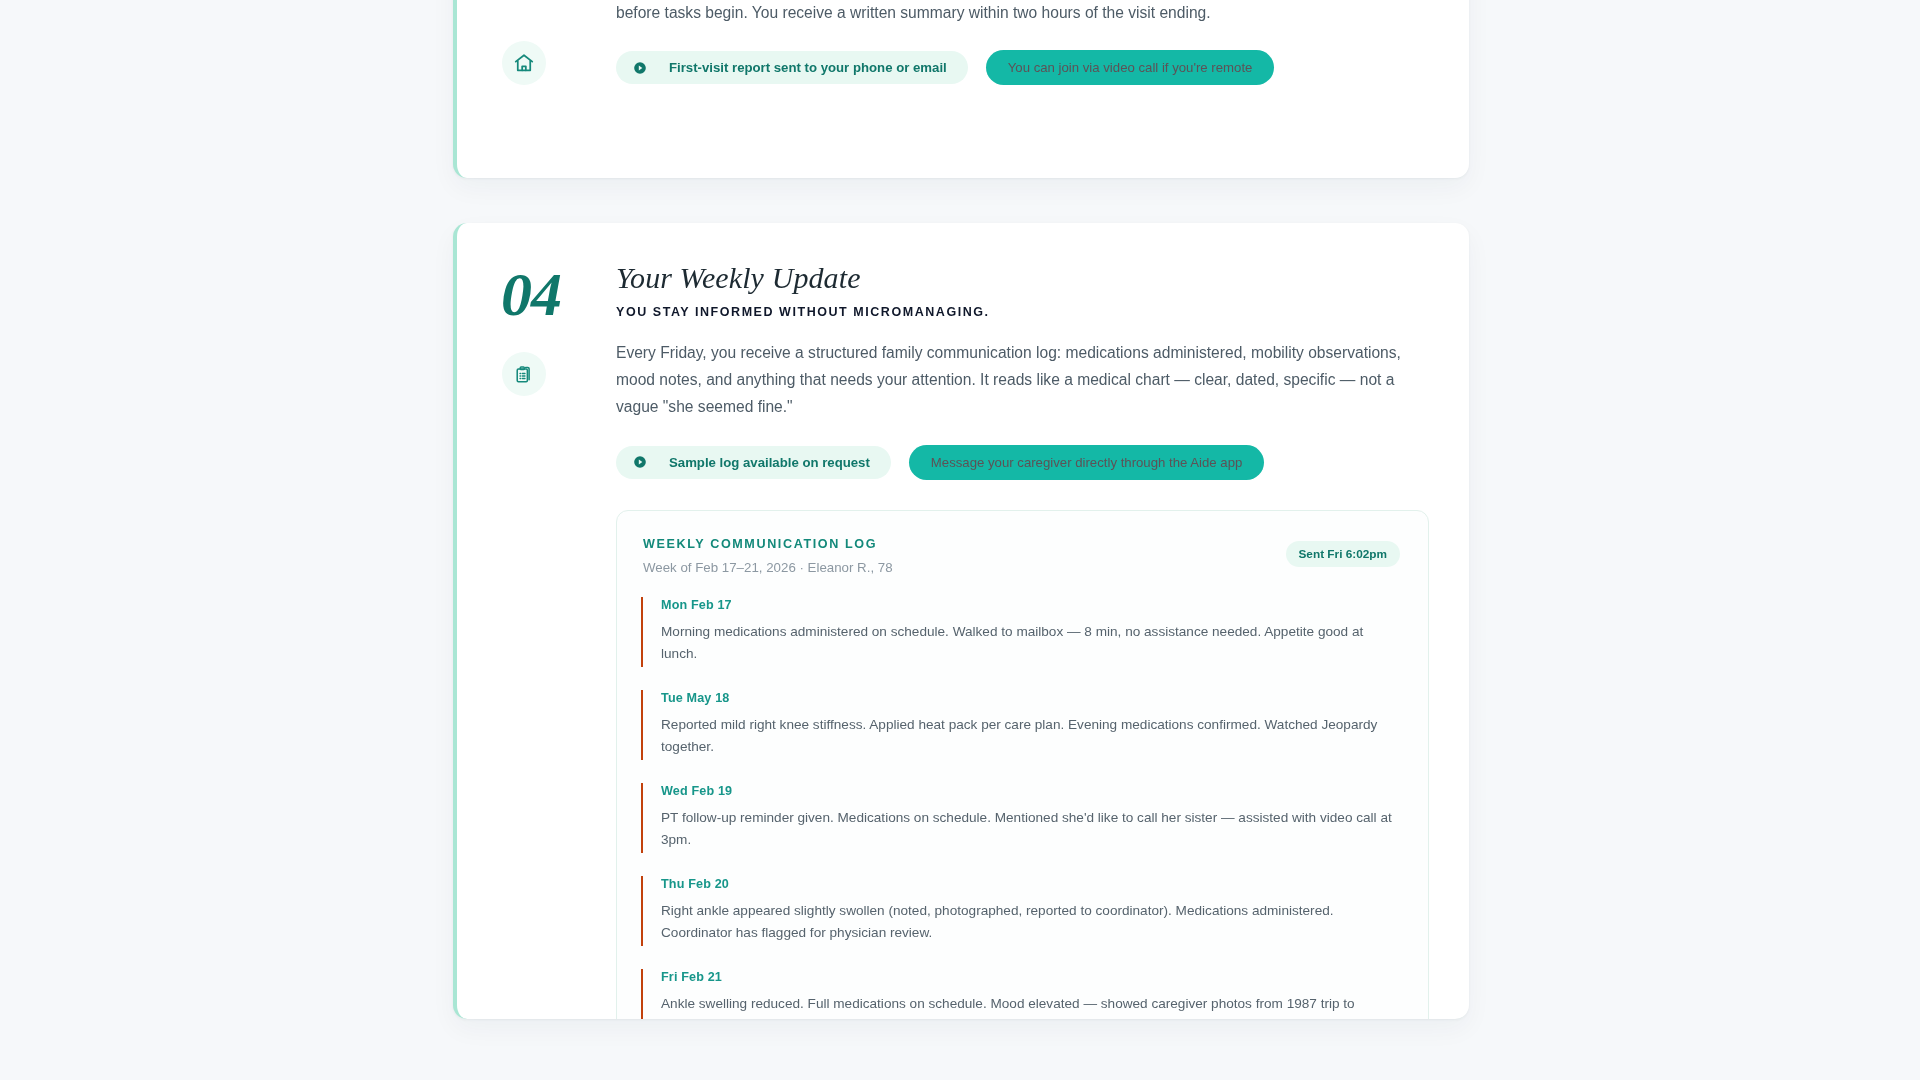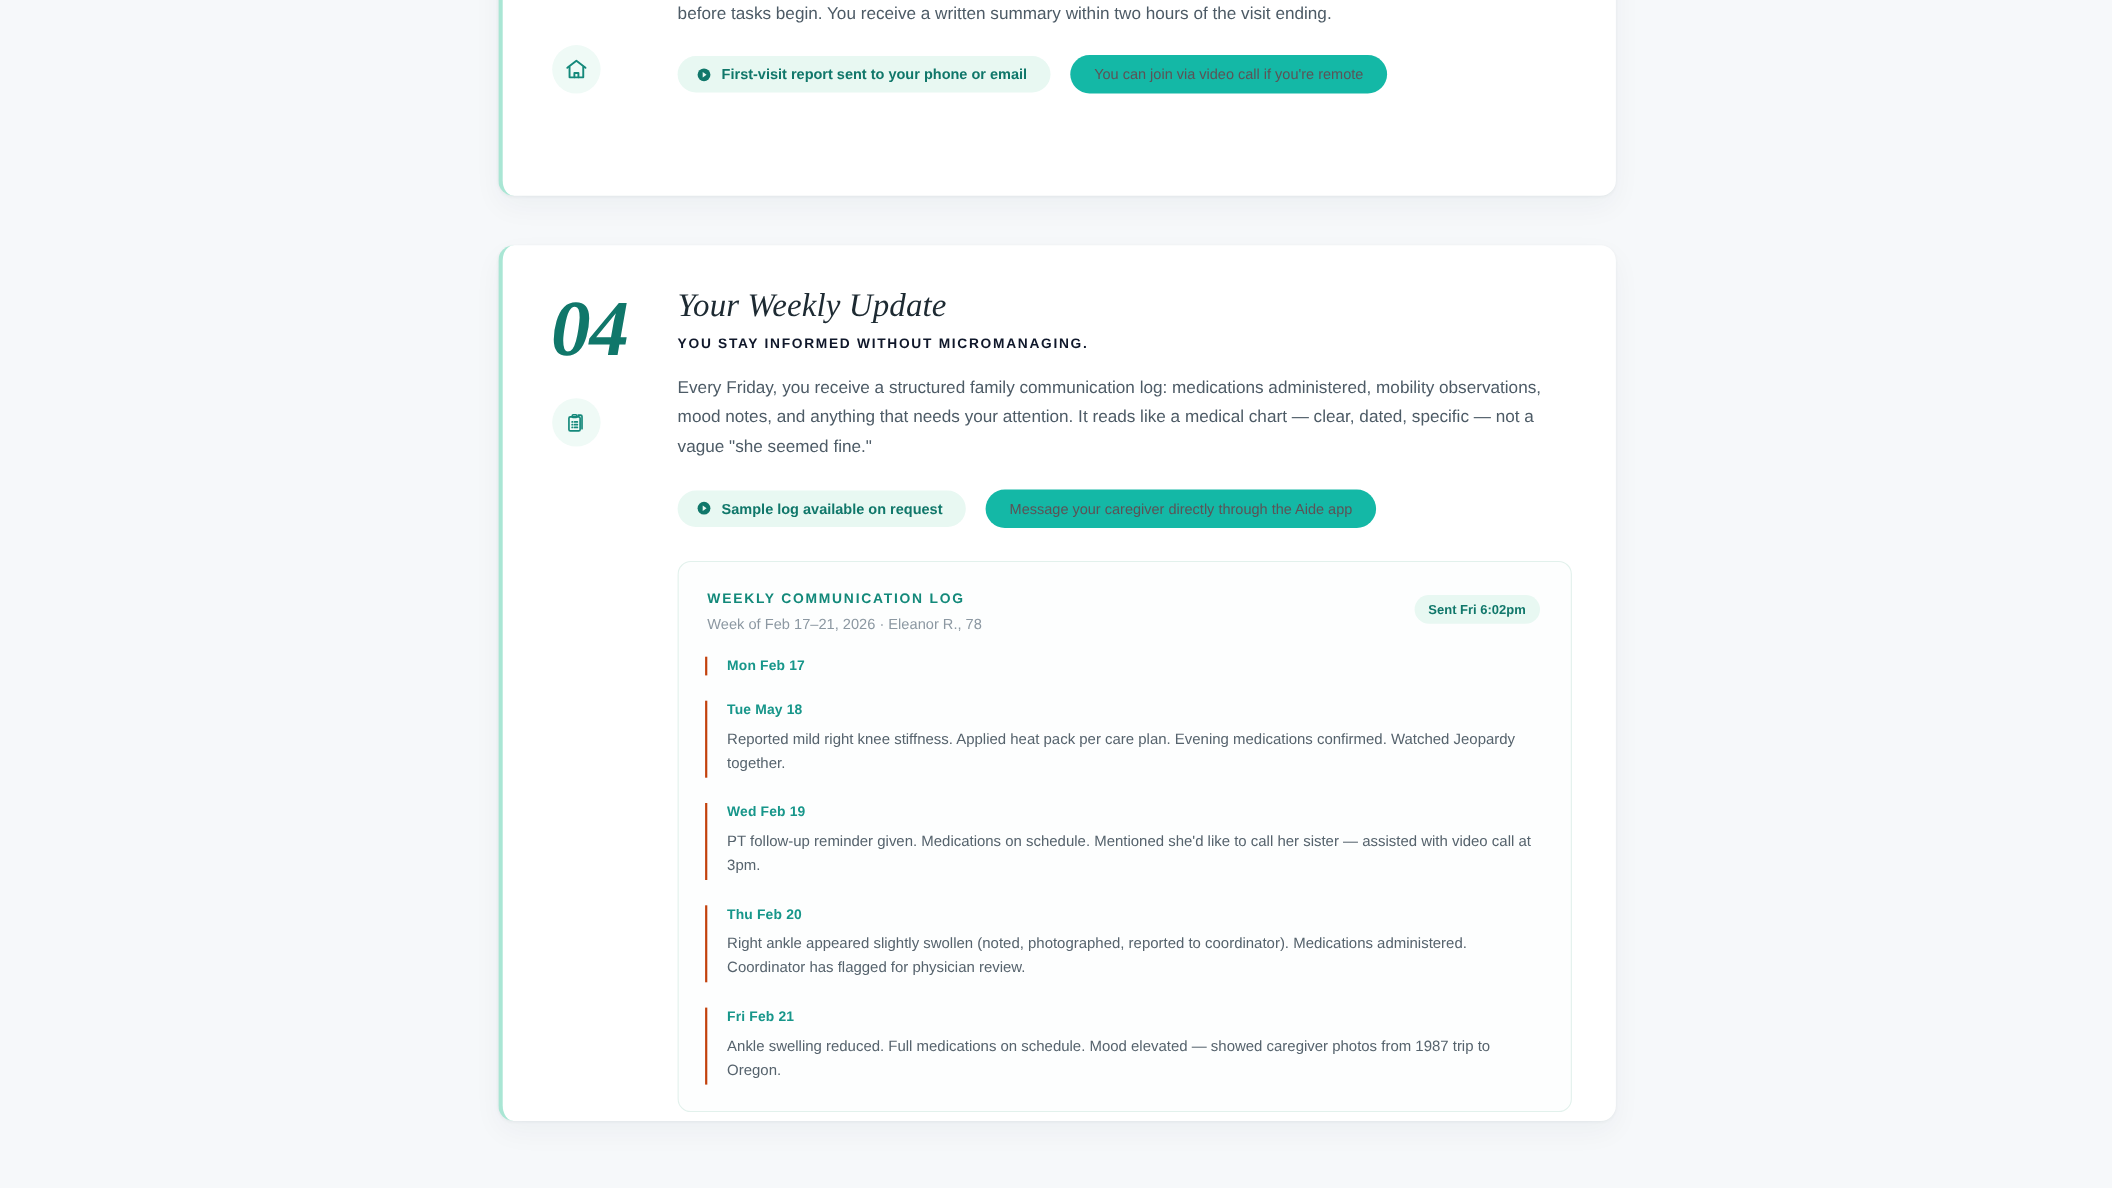--- a/index.html
+++ b/index.html
@@ -59,21 +59,21 @@
     padding-top: 2px;
     display: flex;
     flex-direction: column;
     align-items: flex-start;
   }
 
   .step-num {
     font-family: "Liberation Serif", serif;
     font-style: italic;
     font-weight: 700;
-    font-size: 72px;
+    font-size: 62px;
     line-height: 1;
     color: #10776a;
     letter-spacing: -1px;
     margin-left: 2px;
   }
 
   .rail-icon {
     margin-top: 27px;
     margin-left: 3px;
     width: 44px;
@@ -141,21 +141,21 @@
     border-radius: 999px;
     white-space: nowrap;
   }
 
   .pill-mint {
     background: #e8f8f2;
     color: #10776a;
     font-size: 13.2px;
     font-weight: 700;
     padding: 9px 21px 9px 17px;
-    gap: 9px;
+    gap: 22px;
     text-align: center;
   }
   .pill-mint svg { display: block; flex: 0 0 auto; }
 
   .pill-rose {
     background: #14b8a6;
     color: #5d5256;
     font-size: 13.2px;
     font-weight: 400;
     padding: 10px 22px;
@@ -313,20 +313,21 @@
               <div class="log-title">Weekly Communication Log</div>
               <div class="log-sub">Week of Feb 17–21, 2026 · Eleanor R., 78</div>
             </div>
             <div class="log-badge">Sent Fri 6:02pm</div>
           </div>
 
           <div class="log-entries">
 
             <div class="log-entry">
               <div class="entry-day">Mon Feb 17</div>
+              <div class="entry-text">Morning medications administered on schedule. Walked to mailbox — 8 min, no assistance needed. Appetite good at lunch.</div>
             </div>
 
             <div class="log-entry">
               <div class="entry-day">Tue May 18</div>
               <div class="entry-text">Reported mild right knee stiffness. Applied heat pack per care plan. Evening medications confirmed. Watched Jeopardy together.</div>
             </div>
 
             <div class="log-entry">
               <div class="entry-day">Wed Feb 19</div>
               <div class="entry-text">PT follow-up reminder given. Medications on schedule. Mentioned she'd like to call her sister — assisted with video call at 3pm.</div>

